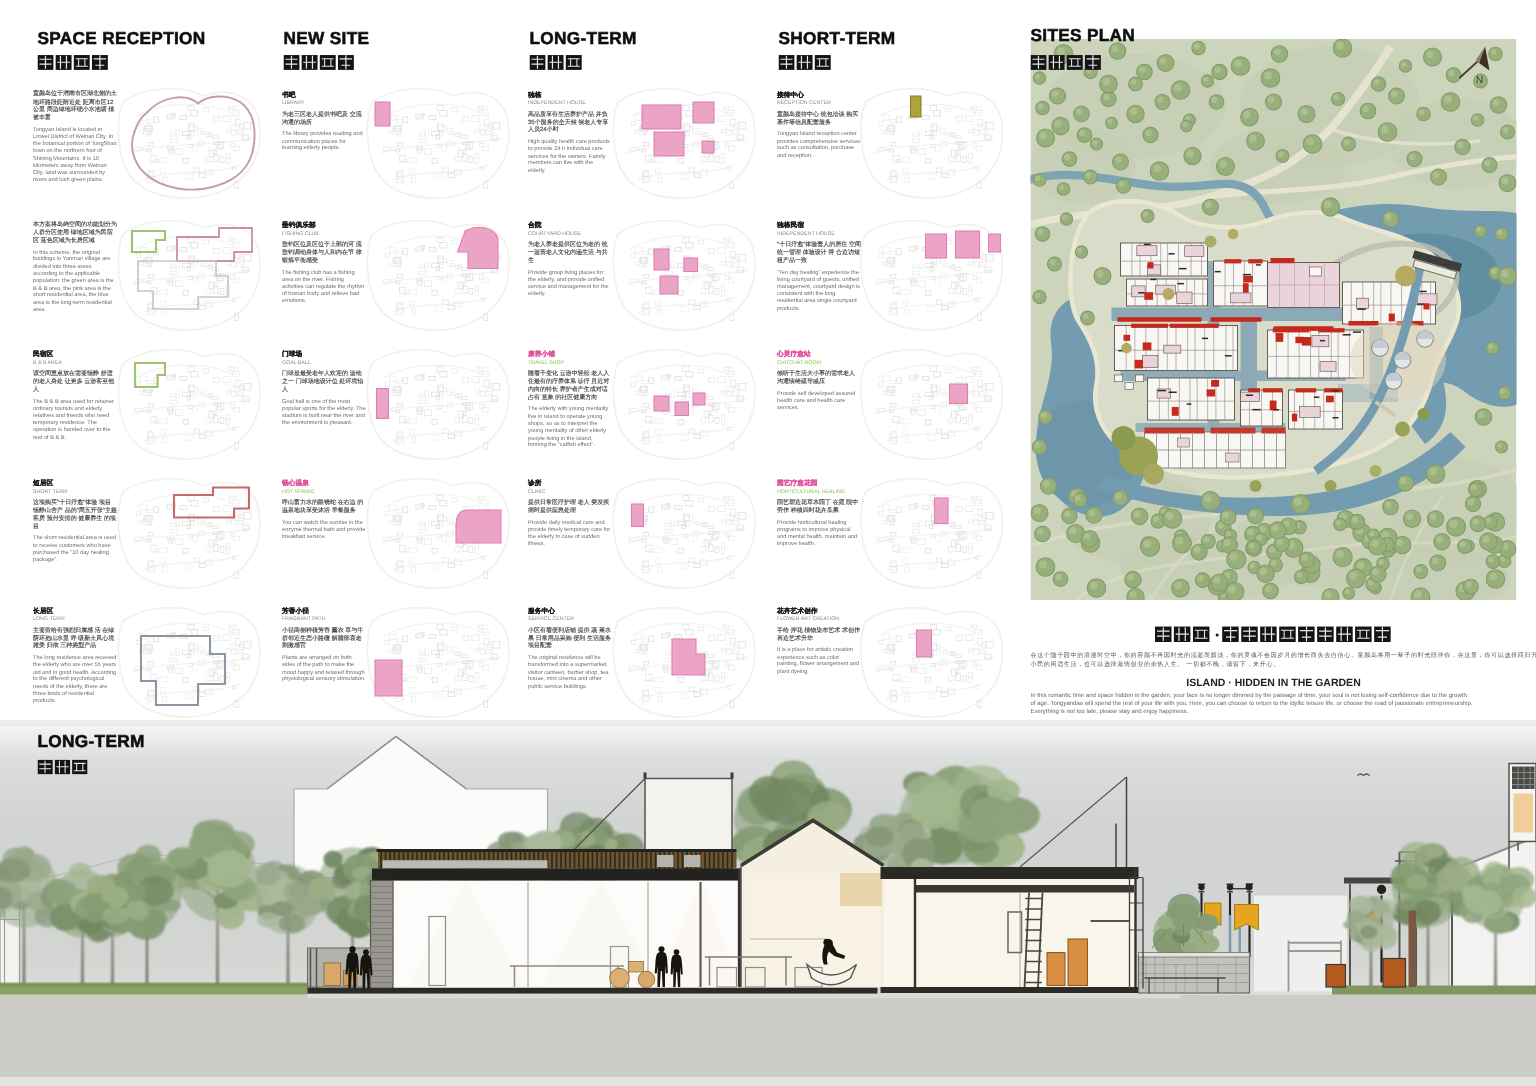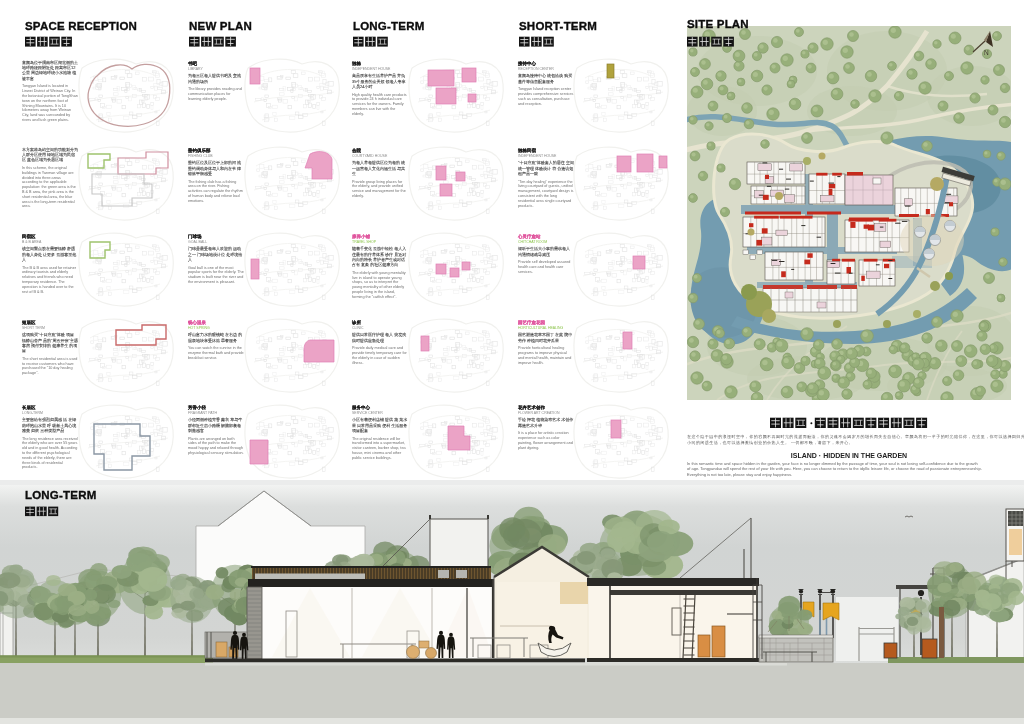--- a/index.html
+++ b/index.html
@@ -107,21 +107,21 @@
     <rect x="0.0" y="0.7" width="10.6" height="9.9" fill="#141414"></rect>
     <path d="M1.3,3.5 h8.0 M1.3,6.8 h8.0 M5.3,1.1 v8.8" stroke="#ffffff" stroke-width="0.8" opacity="0.9"></path>
     <rect x="12.1" y="0.7" width="10.6" height="9.9" fill="#141414"></rect>
     <path d="M15.3,1.1 v8.8 M19.3,1.1 v8.8 M13.2,5.5 h8.4" stroke="#ffffff" stroke-width="0.8" opacity="0.9"></path>
     <rect x="24.2" y="0.7" width="10.6" height="9.9" fill="#141414"></rect>
     <path d="M25.5,3.1 h8.0 M25.5,8.1 h8.0 M27.4,3.1 v5.1 M31.6,3.1 v5.1" stroke="#ffffff" stroke-width="0.7" opacity="0.9"></path>
     <rect x="36.3" y="0.7" width="10.6" height="9.9" fill="#141414"></rect>
     <path d="M41.6,0.9 v9.2 M37.4,3.3 h8.4 M38.6,7.5 h5.9" stroke="#ffffff" stroke-width="0.8" opacity="0.9"></path>
   </svg>
 
-<div class="abs hdr" style="left:189px;top:20px">NEW PLAN</div>
+<div class="abs hdr" style="left:189px;top:20px">NEW SITE</div>
 
 <svg class="abs" style="left:189px;top:36px" width="48" height="13" viewBox="0 0 48 13">
     <rect x="0.0" y="0.7" width="10.6" height="9.9" fill="#141414"></rect>
     <path d="M1.3,3.5 h8.0 M1.3,6.8 h8.0 M5.3,1.1 v8.8" stroke="#ffffff" stroke-width="0.8" opacity="0.9"></path>
     <rect x="12.1" y="0.7" width="10.6" height="9.9" fill="#141414"></rect>
     <path d="M15.3,1.1 v8.8 M19.3,1.1 v8.8 M13.2,5.5 h8.4" stroke="#ffffff" stroke-width="0.8" opacity="0.9"></path>
     <rect x="24.2" y="0.7" width="10.6" height="9.9" fill="#141414"></rect>
     <path d="M25.5,3.1 h8.0 M25.5,8.1 h8.0 M27.4,3.1 v5.1 M31.6,3.1 v5.1" stroke="#ffffff" stroke-width="0.7" opacity="0.9"></path>
     <rect x="36.3" y="0.7" width="10.6" height="9.9" fill="#141414"></rect>
     <path d="M41.6,0.9 v9.2 M37.4,3.3 h8.4 M38.6,7.5 h5.9" stroke="#ffffff" stroke-width="0.8" opacity="0.9"></path>
@@ -1108,21 +1108,21 @@
       <rect x="254" y="145" width="33" height="5.5" fill="#3c3c38"></rect>
       <rect x="256" y="151" width="29" height="5" fill="#eceade" stroke="#55514b" stroke-width="0.5"></rect>
     </g>
 
 <path d="M303,5 L306,21 L299,16 z" fill="#3d3123"></path>
 <path d="M303,5 L299,16 L297,14 z" fill="#8a7c66"></path>
 <path d="M298,15 L286,26" stroke="#4a3e2e" stroke-width="1.2"></path>
 <text x="297" y="29" font-size="6.5" fill="#3a3228">N</text>
 </svg>
 
-<div class="abs hdr" style="left:687px;top:18px;z-index:5">SITE PLAN</div>
+<div class="abs hdr" style="left:687px;top:18px;z-index:5">SITES PLAN</div>
 
 <svg class="abs" style="left:687px;top:36px;z-index:5" width="48" height="13" viewBox="0 0 48 13">
     <rect x="0.0" y="0.7" width="10.6" height="9.9" fill="#141414"></rect>
     <path d="M1.3,3.5 h8.0 M1.3,6.8 h8.0 M5.3,1.1 v8.8" stroke="#ffffff" stroke-width="0.8" opacity="0.9"></path>
     <rect x="12.1" y="0.7" width="10.6" height="9.9" fill="#141414"></rect>
     <path d="M15.3,1.1 v8.8 M19.3,1.1 v8.8 M13.2,5.5 h8.4" stroke="#ffffff" stroke-width="0.8" opacity="0.9"></path>
     <rect x="24.2" y="0.7" width="10.6" height="9.9" fill="#141414"></rect>
     <path d="M25.5,3.1 h8.0 M25.5,8.1 h8.0 M27.4,3.1 v5.1 M31.6,3.1 v5.1" stroke="#ffffff" stroke-width="0.7" opacity="0.9"></path>
     <rect x="36.3" y="0.7" width="10.6" height="9.9" fill="#141414"></rect>
     <path d="M41.6,0.9 v9.2 M37.4,3.3 h8.4 M38.6,7.5 h5.9" stroke="#ffffff" stroke-width="0.8" opacity="0.9"></path>

